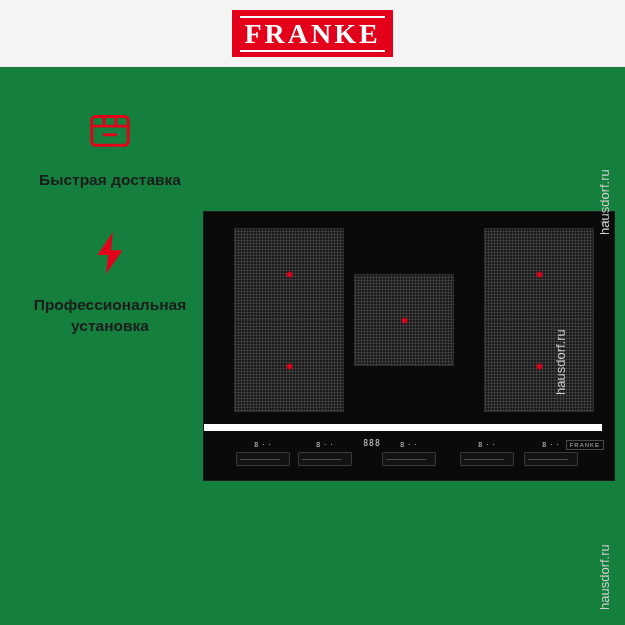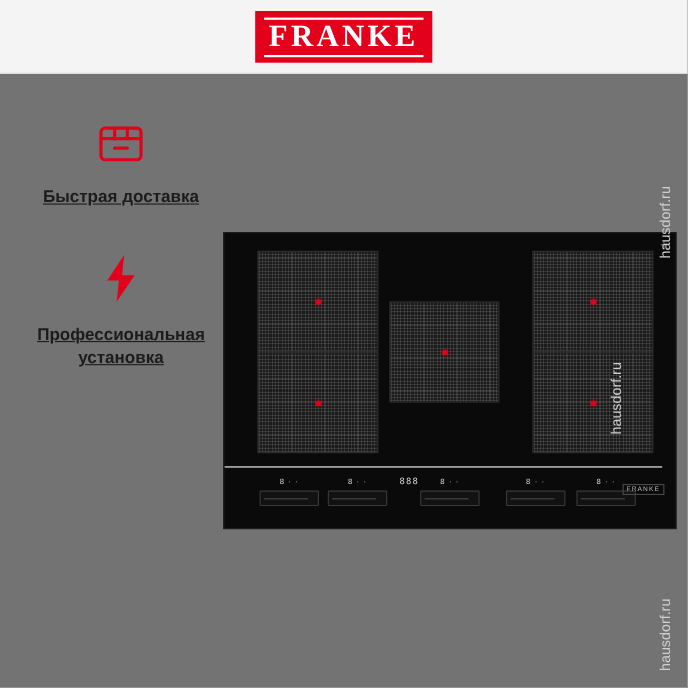--- a/index.html
+++ b/index.html
@@ -10,21 +10,21 @@
     width: 625px;
     height: 625px;
     background: #ffffff;
     font-family: "Liberation Sans", sans-serif;
     overflow: hidden;
   }
   .page {
     position: relative;
     width: 625px;
     height: 625px;
-    background: #737373;
+    background: #15803d;
     box-sizing: border-box;
   }
   
   .header {
     position: absolute;
     left: 0; top: 0;
     width: 625px;
     height: 66px;
     background: #f4f4f4;
     border-bottom: 1px solid #e6e6e6;
@@ -68,21 +68,20 @@
     align-items: center;
     justify-content: center;
     margin-bottom: 14px;
   }
   .feature-label {
     color: #1c1c1c;
     font-size: 15.5px;
     font-weight: bold;
     line-height: 1.35;
     padding: 0 14px;
-    text-decoration: underline;
   }
   
   .product {
     position: absolute;
     left: 203px;
     top: 211px;
     width: 412px;
     height: 270px;
     background: #0a0a0a;
     border: 1px solid #1d1d1d;
@@ -114,21 +113,21 @@
   .zone-bl { left: 30px;  top: 108px; width: 110px; height: 92px; }
   .zone-c  { left: 150px; top: 62px;  width: 100px; height: 92px; }
   .zone-tr { left: 280px; top: 16px;  width: 110px; height: 92px; }
   .zone-br { left: 280px; top: 108px; width: 110px; height: 92px; }
   .panel {
     position: absolute;
     left: 0;
     top: 212px;
     width: 398px;
     height: 57px;
-    border-top: 1px solid #ffffff;
+    border-top: 7px solid #ffffff;
     box-sizing: border-box;
   }
   .ctrl {
     position: absolute;
     top: 10px;
     width: 58px;
     text-align: center;
     color: #cfcfcf;
   }
   .ctrl-val {

